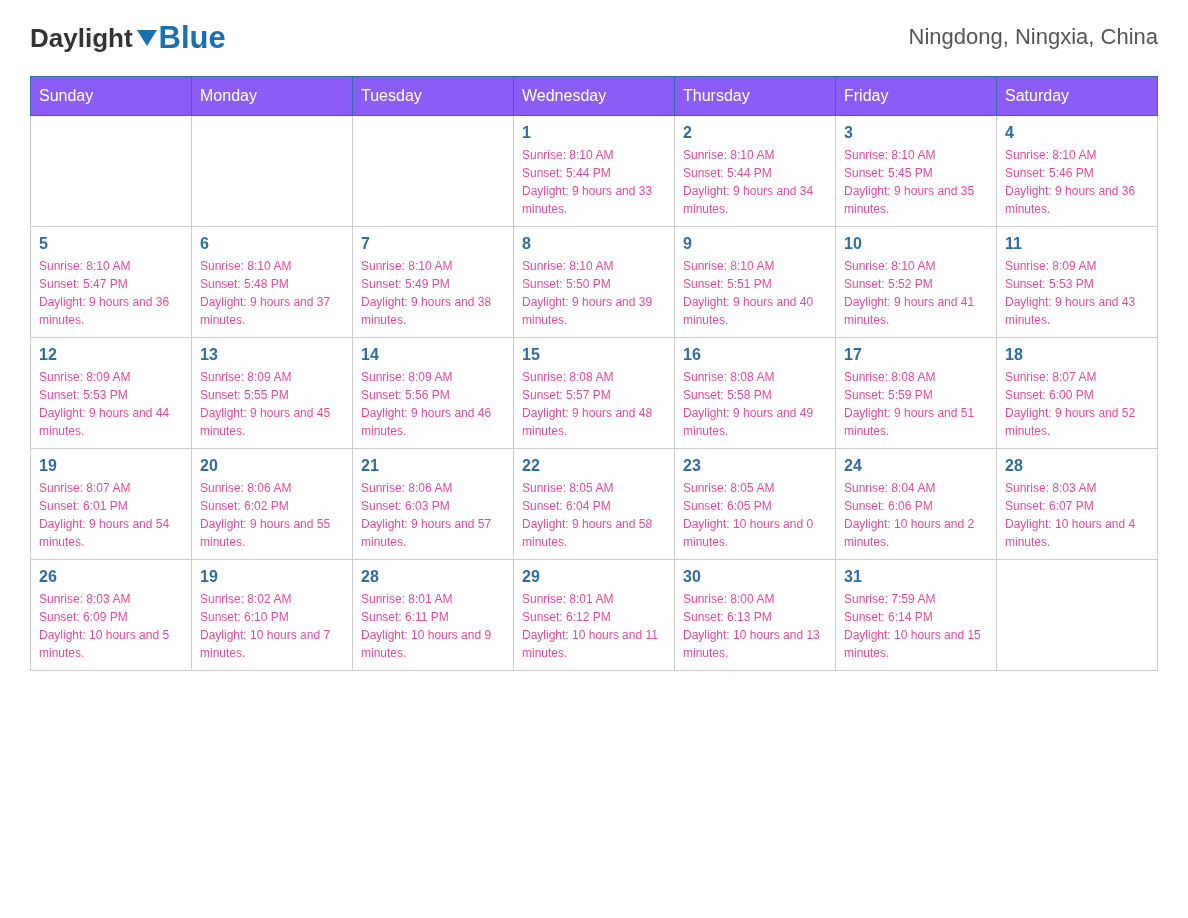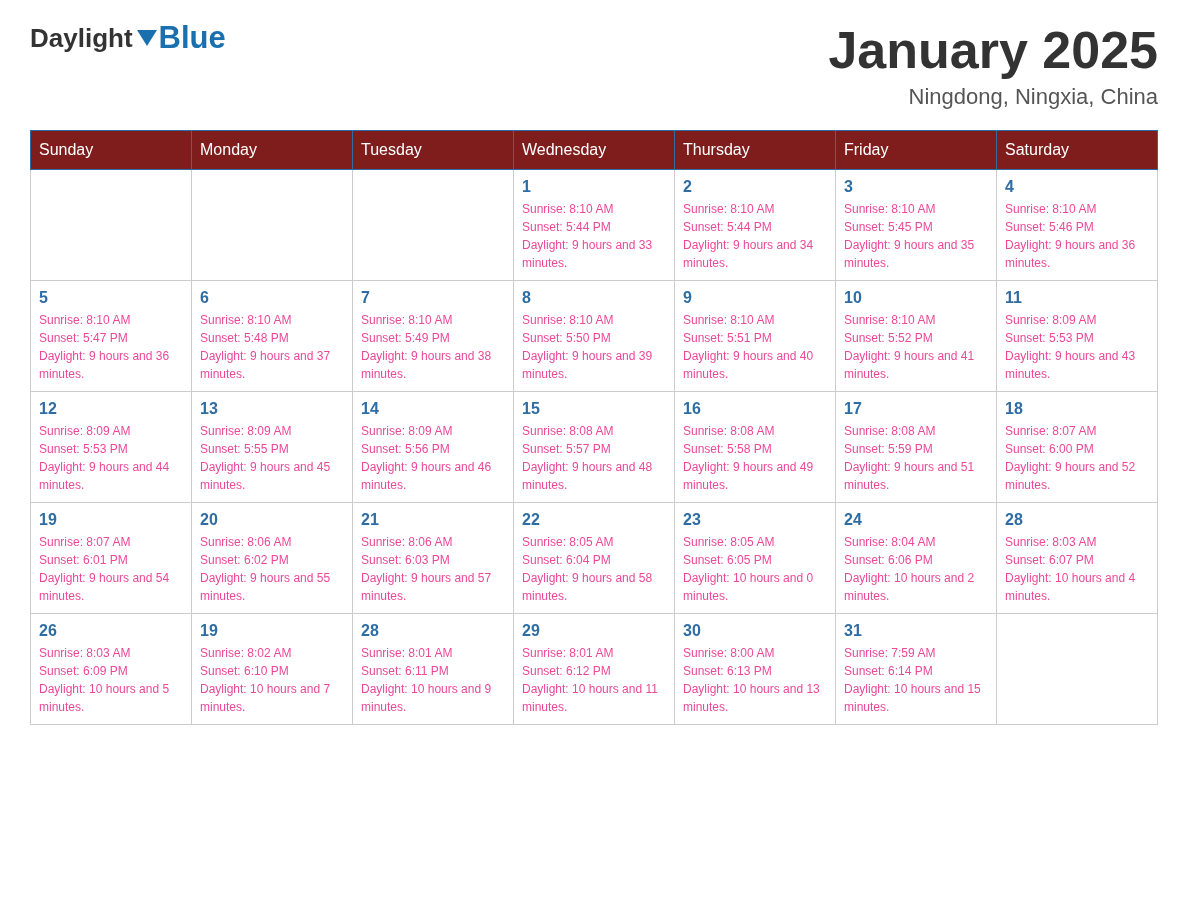--- a/index.html
+++ b/index.html
@@ -43,21 +43,21 @@
       font-size: 22px;
       color: #555;
       margin-top: 4px;
     }
     table {
       width: 100%;
       border-collapse: collapse;
       table-layout: fixed;
     }
     thead tr th {
-      background-color: #7f1d1d;
+      background-color: #8b5cf6;
       color: #fff;
       padding: 10px 8px;
       font-size: 16px;
       font-weight: normal;
       text-align: left;
       border: 1px solid #2e6da4;
     }
     tbody tr td {
       border: 1px solid #ccc;
       padding: 8px;
@@ -93,21 +93,20 @@
       <span style="display:inline-flex; align-items:center;">
 
         <svg width="20" height="16" viewBox="0 0 20 16">
           <polygon points="0,0 20,0 10,16" fill="#1a6faf"></polygon>
         </svg>
       </span>
     </span>
     <span class="logo-text-blue">Blue</span>
   </div>
   <div class="title-section">
-    <div class="calendar-title">January 2025</div>
     <div class="calendar-subtitle">Ningdong, Ningxia, China</div>
   </div>
 </div>
 
 <table>
   <thead>
     <tr>
     <th>Sunday</th>
         <th>Monday</th>
         <th>Tuesday</th>

